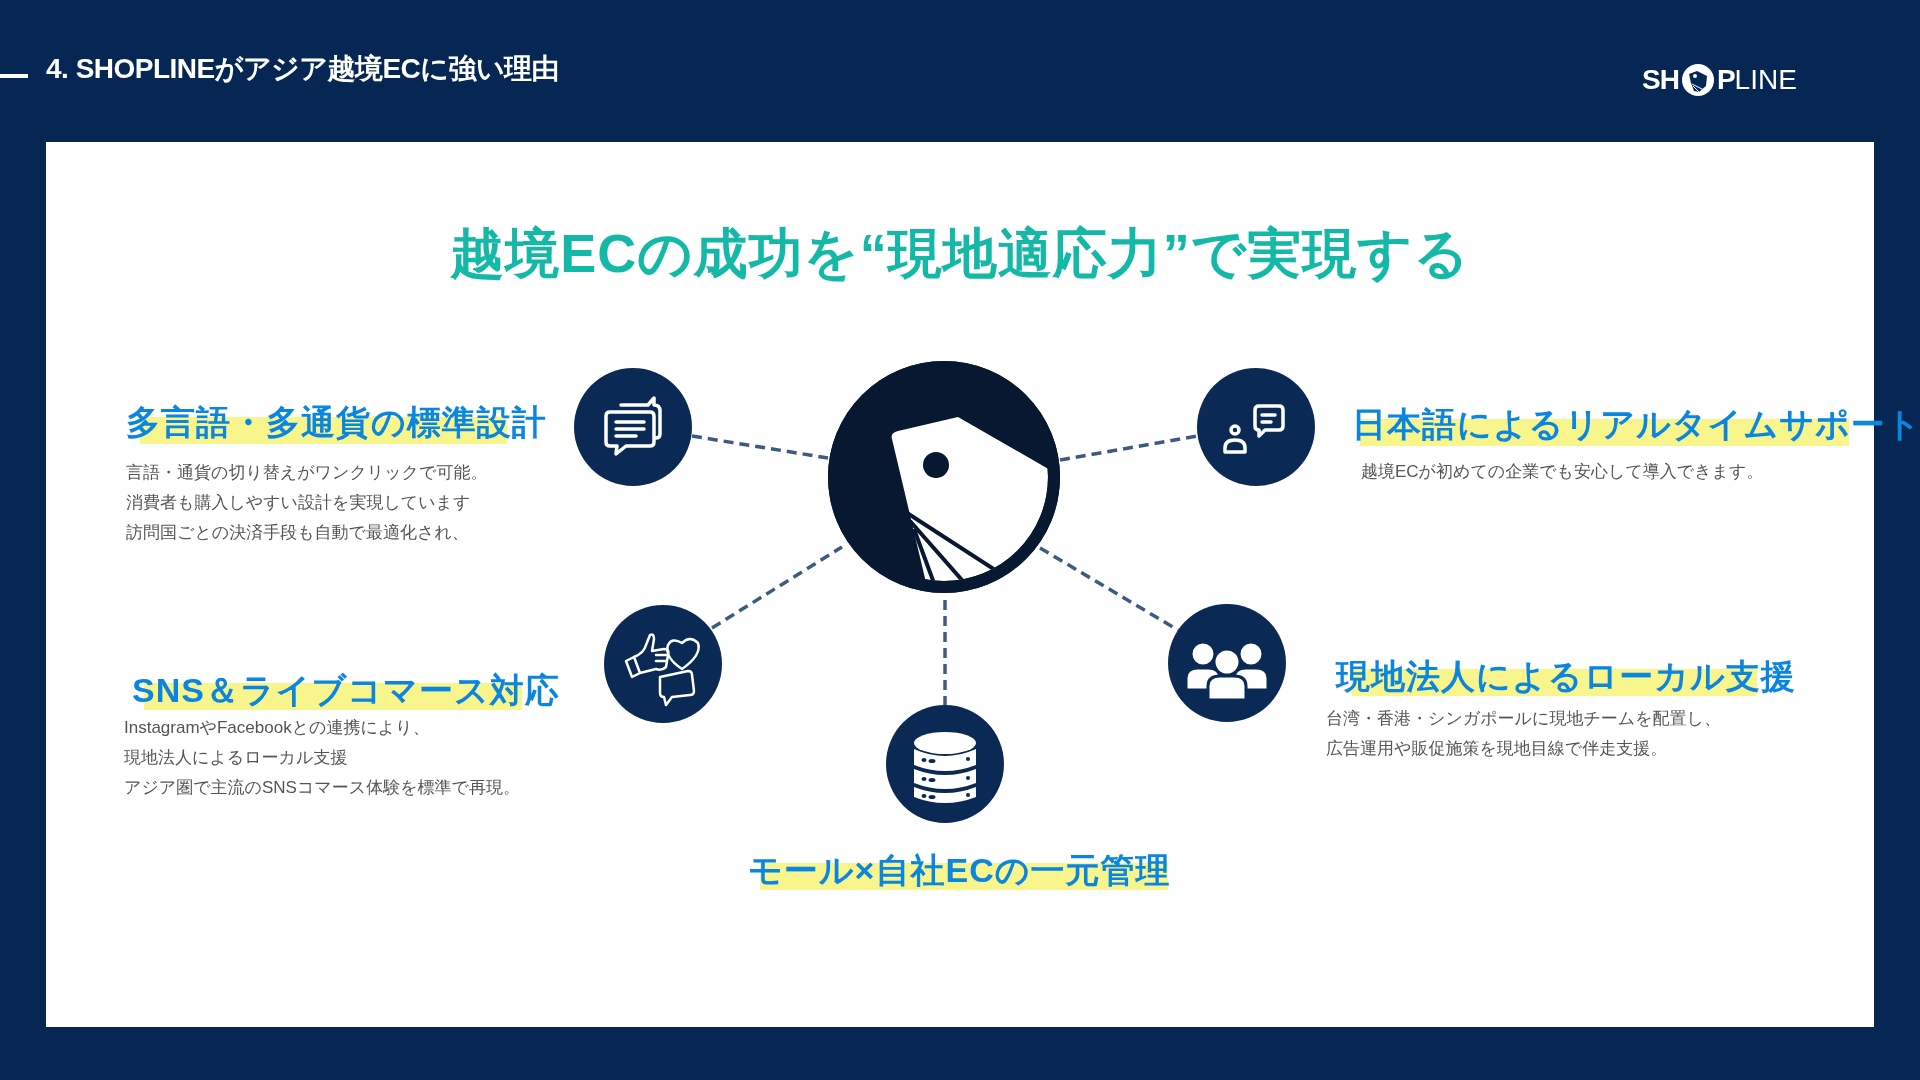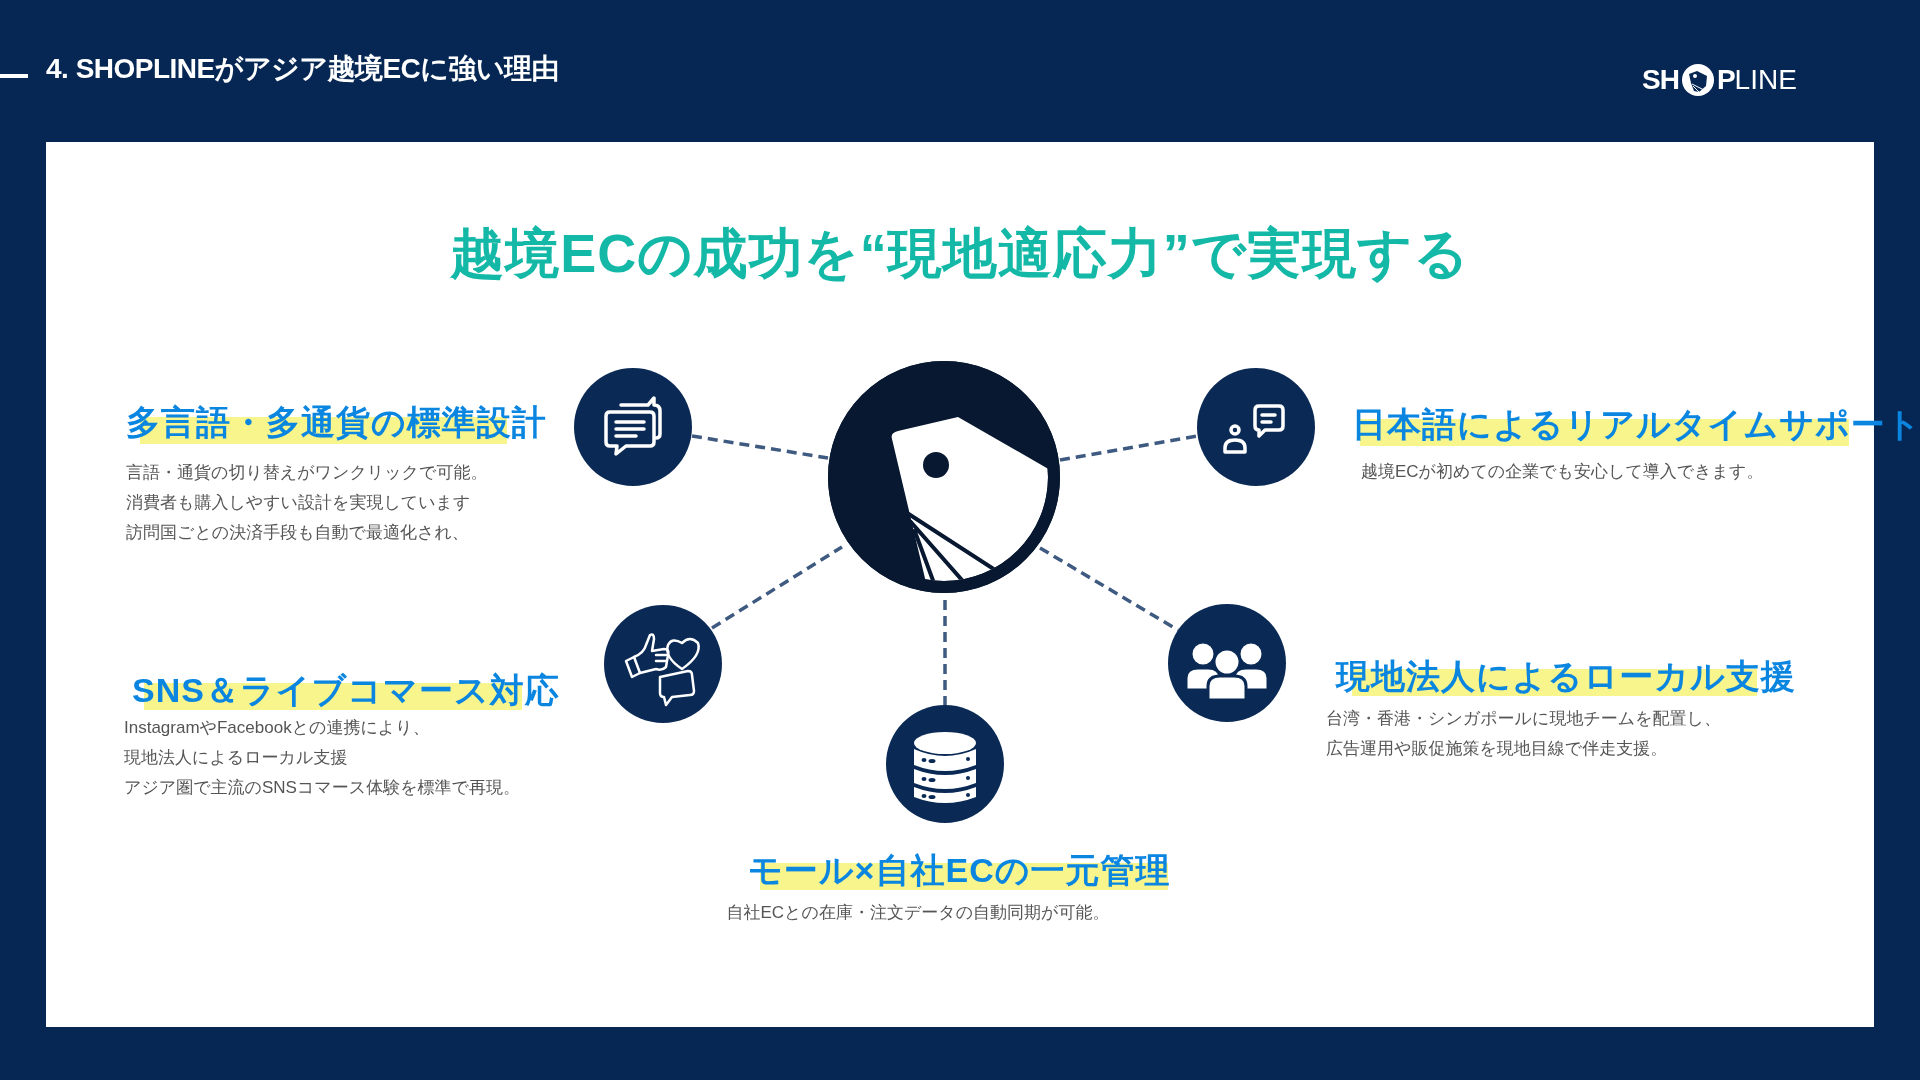--- a/index.html
+++ b/index.html
@@ -191,21 +191,20 @@
     <p>InstagramやFacebookとの連携により、</p>
     <p>現地法人によるローカル支援</p>
     <p>アジア圏で主流のSNSコマース体験を標準で再現。</p>
   </div>
 </div>
 
 <div class="feature center-text" style="left:748px; top:848px;">
   <div class="hl" style="left:12px; top:15px; width:408px;"></div>
   <h3>モール×自社ECの一元管理</h3>
   <div class="desc" style="left:-60px; top:50px; width:460px;">
-    <p>自社ECとの在庫・注文データの自動同期が可能。</p>
   </div>
 </div>
 
 <div class="feature" style="left:1352px; top:402px;">
   <div class="hl" style="left:8px; top:17px; width:489px;"></div>
   <h3>日本語によるリアルタイムサポート</h3>
   <div class="desc" style="left:5px; top:55px;">
     <p style="padding-left:4px;text-align:center;">越境ECが初めての企業でも安心して導入できます。</p>
   </div>
 </div>

